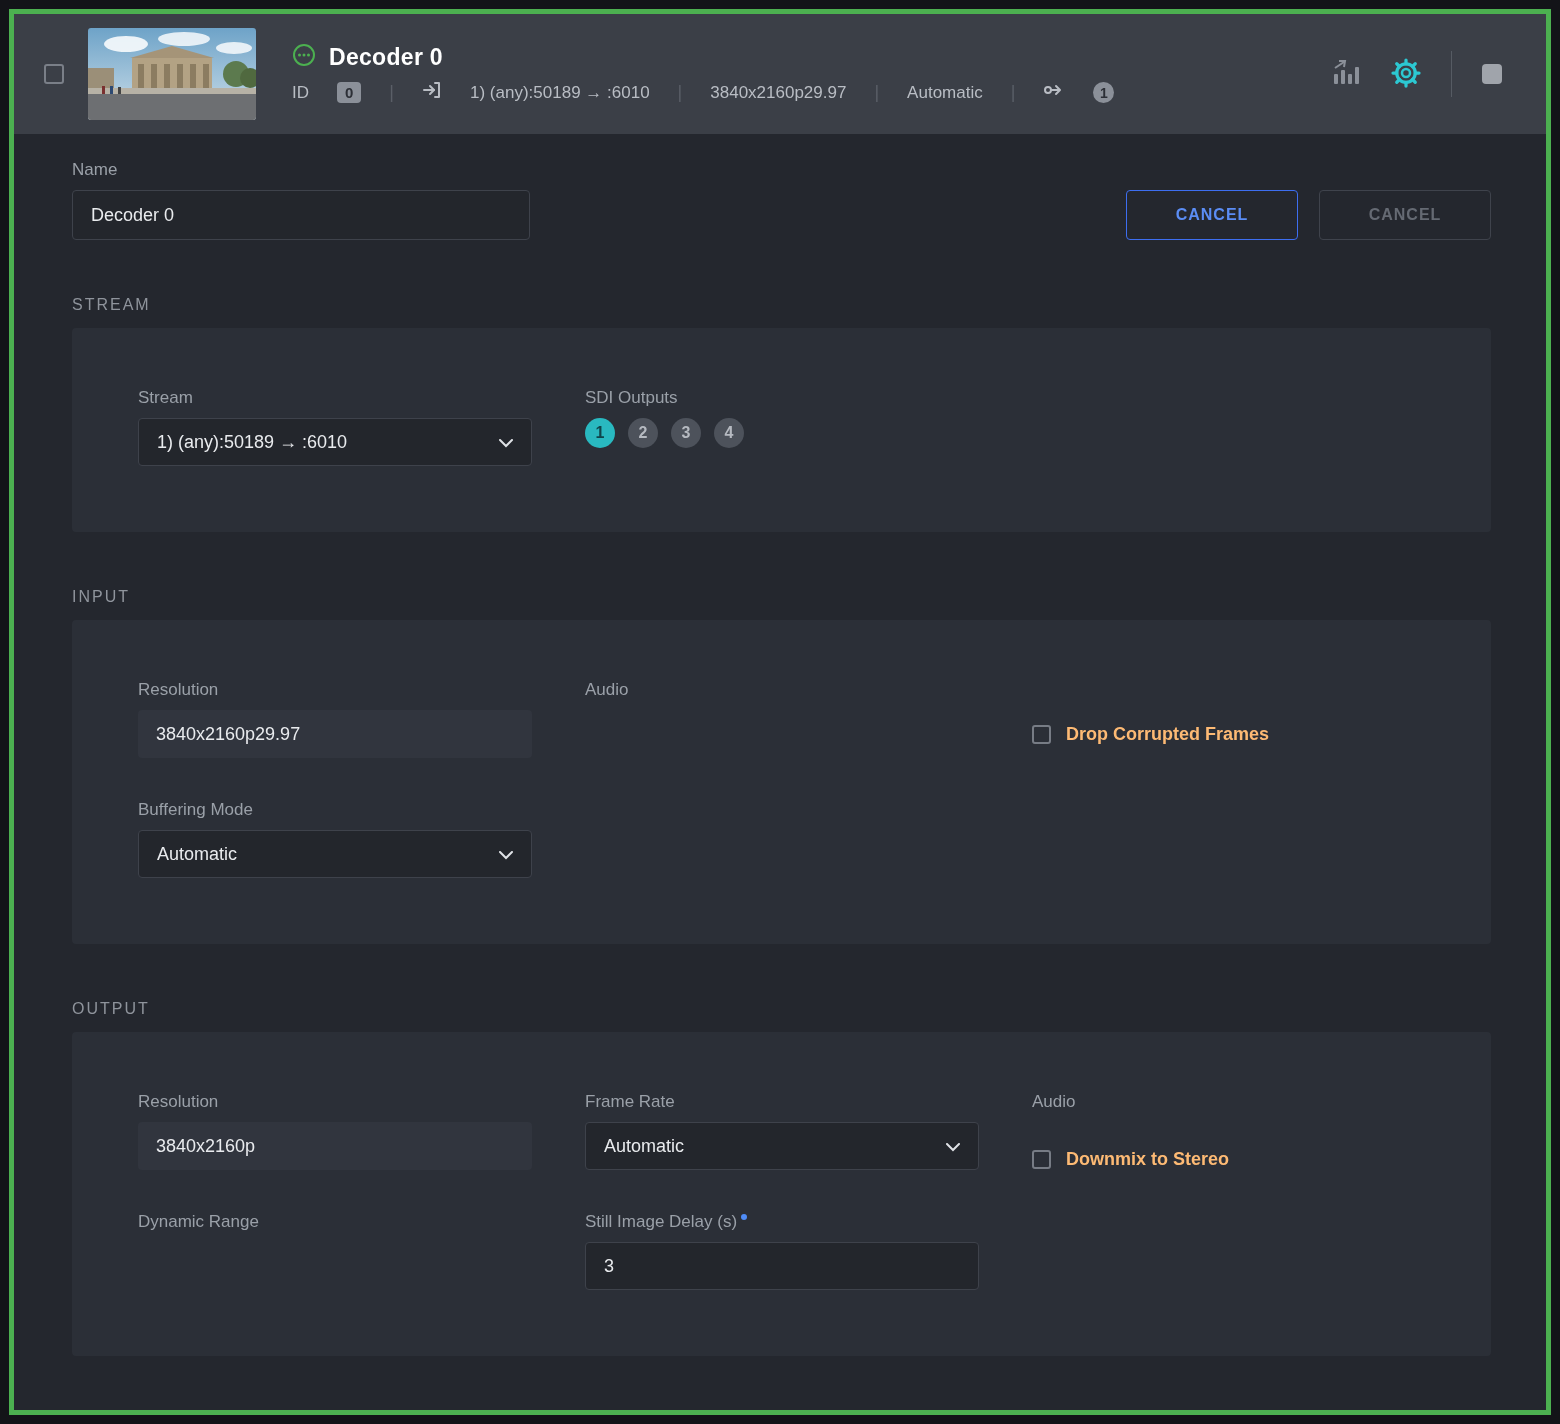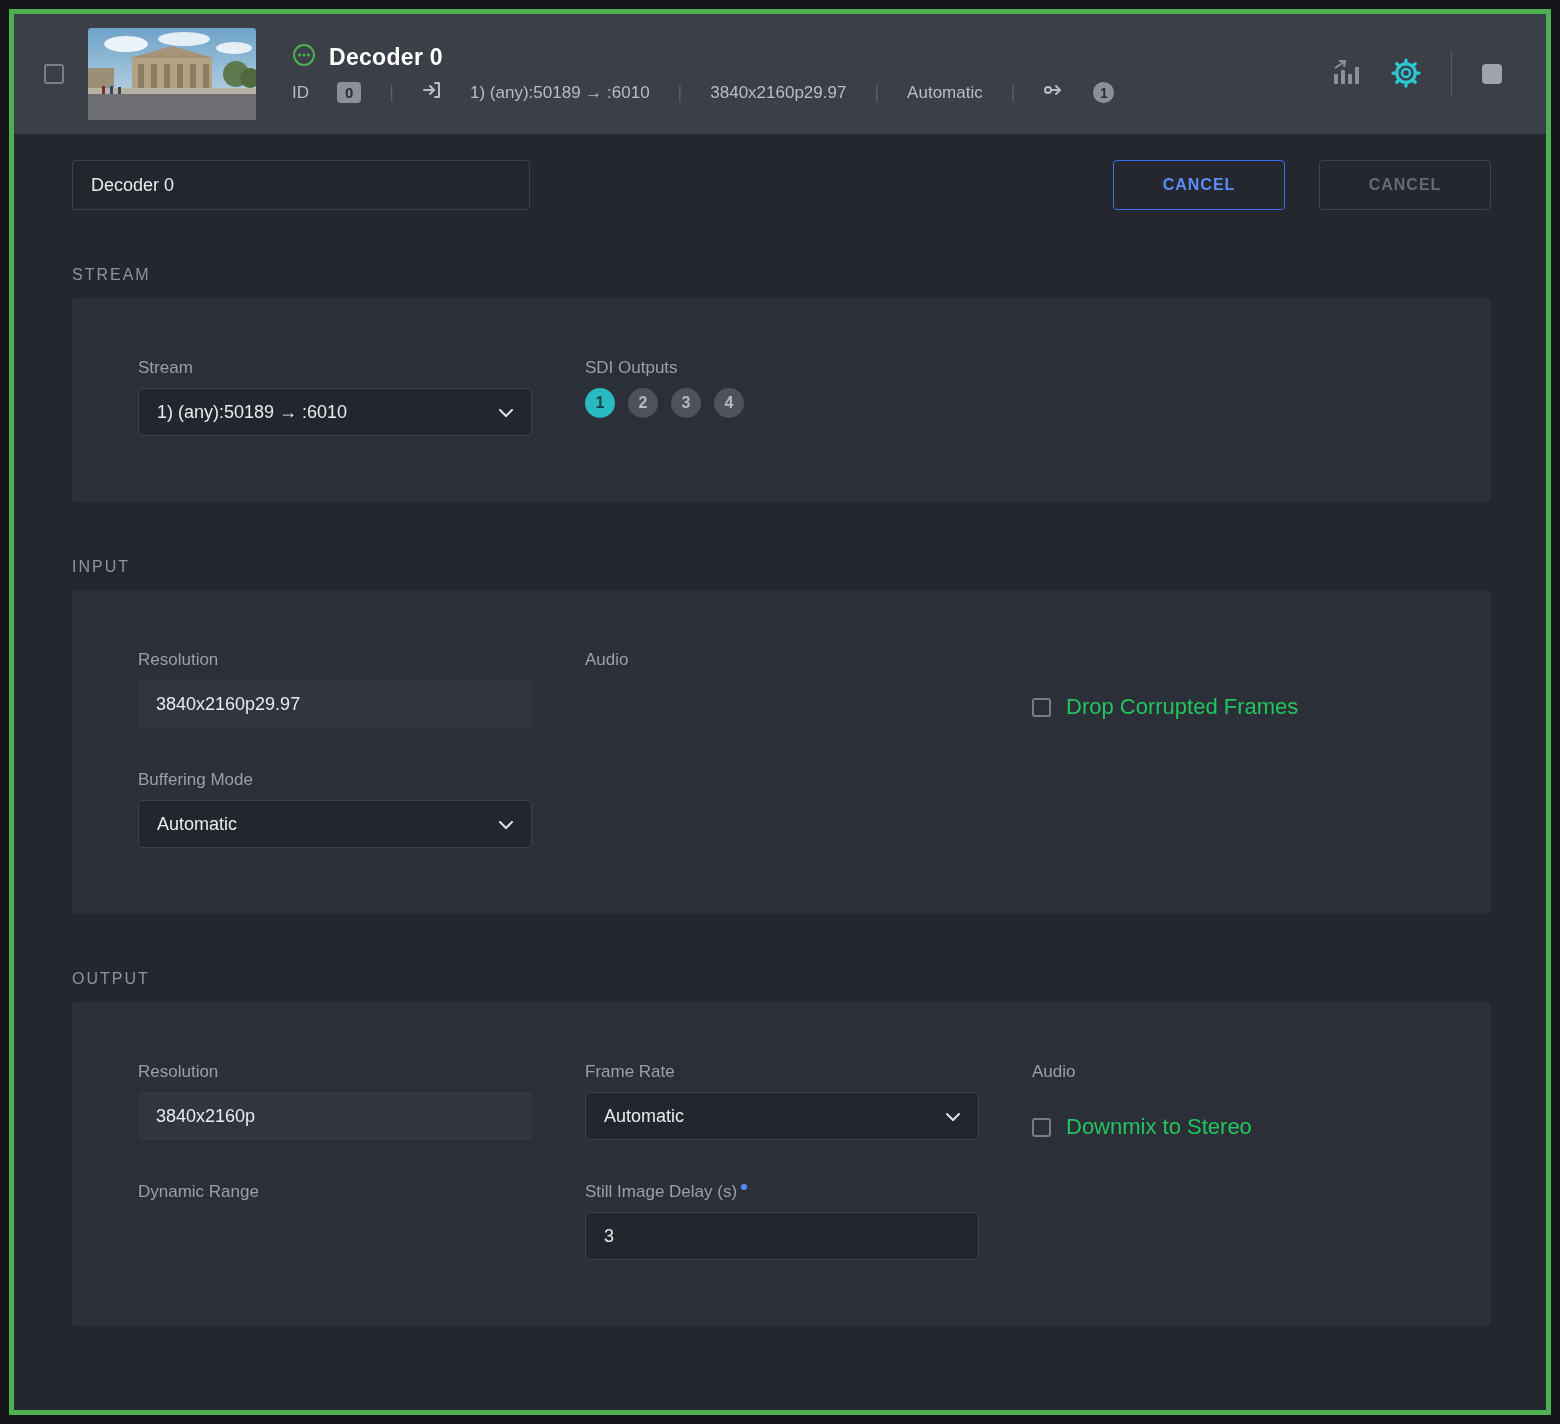--- a/index.html
+++ b/index.html
@@ -70,21 +70,21 @@
   .name-input {
     width: 458px; height: 50px;
     background:#23262c;
     border:1px solid #3e424b;
     border-radius:4px;
     color:#e9ebee; font-size:18px;
     padding:0 18px;
     font-family:"Liberation Sans", sans-serif;
     outline:none;
   }
-  .btns { display:flex; gap:34px; }
+  .btns { display:flex; gap:21px; }
   .btn {
     width:172px; height:50px;
     background:transparent;
     border-radius:4px;
     font-size:16px; font-weight:600; letter-spacing:1px;
     font-family:"Liberation Sans", sans-serif;
     cursor:pointer;
   }
   .btn-cancel { border:1px solid #3d6ef0; color:#5b8df5; }
   .btn-apply  { border:1px solid #3f434c; color:#656a73; cursor:default; }
@@ -132,21 +132,21 @@
     font-family:"Liberation Sans", sans-serif;
     outline:none;
   }
   .check-row { display:flex; align-items:center; gap:15px; cursor:pointer; }
   .check-box {
     width:19px; height:19px;
     border:2px solid #777c85;
     border-radius:3px;
     flex:0 0 auto;
   }
-  .check-label { font-size:22px; color:#22c55e; }
+  .check-label { font-size:18px; color:#fdba74;font-weight:bold; }
   .align-control { padding-top:44px; }  
   .ctr-h { height:48px; display:flex; align-items:flex-end; }
 
   .sdi-row { display:flex; gap:13px; margin-top:3px; }
   .sdi-badge {
     width:30px; height:30px; border-radius:50%;
     background:#4d525b; color:#b6bac1;
     font-size:16px; font-weight:600;
     display:flex; align-items:center; justify-content:center;
     cursor:pointer;
@@ -284,20 +284,21 @@
       <button class="icon-btn">
         <span class="square-icon"></span>
       </button>
     </div>
   </header>
 
   <div class="bd">
 
     <div class="name-row">
       <div>
+        <label class="label">Name</label>
         <input class="name-input" type="text" value="Decoder 0" style="">
       </div>
       <div class="btns">
         <button class="btn btn-cancel">CANCEL</button>
         <button class="btn btn-apply">CANCEL</button>
       </div>
     </div>
 
     <div class="section-title">STREAM</div>
     <div class="panel grid3">

